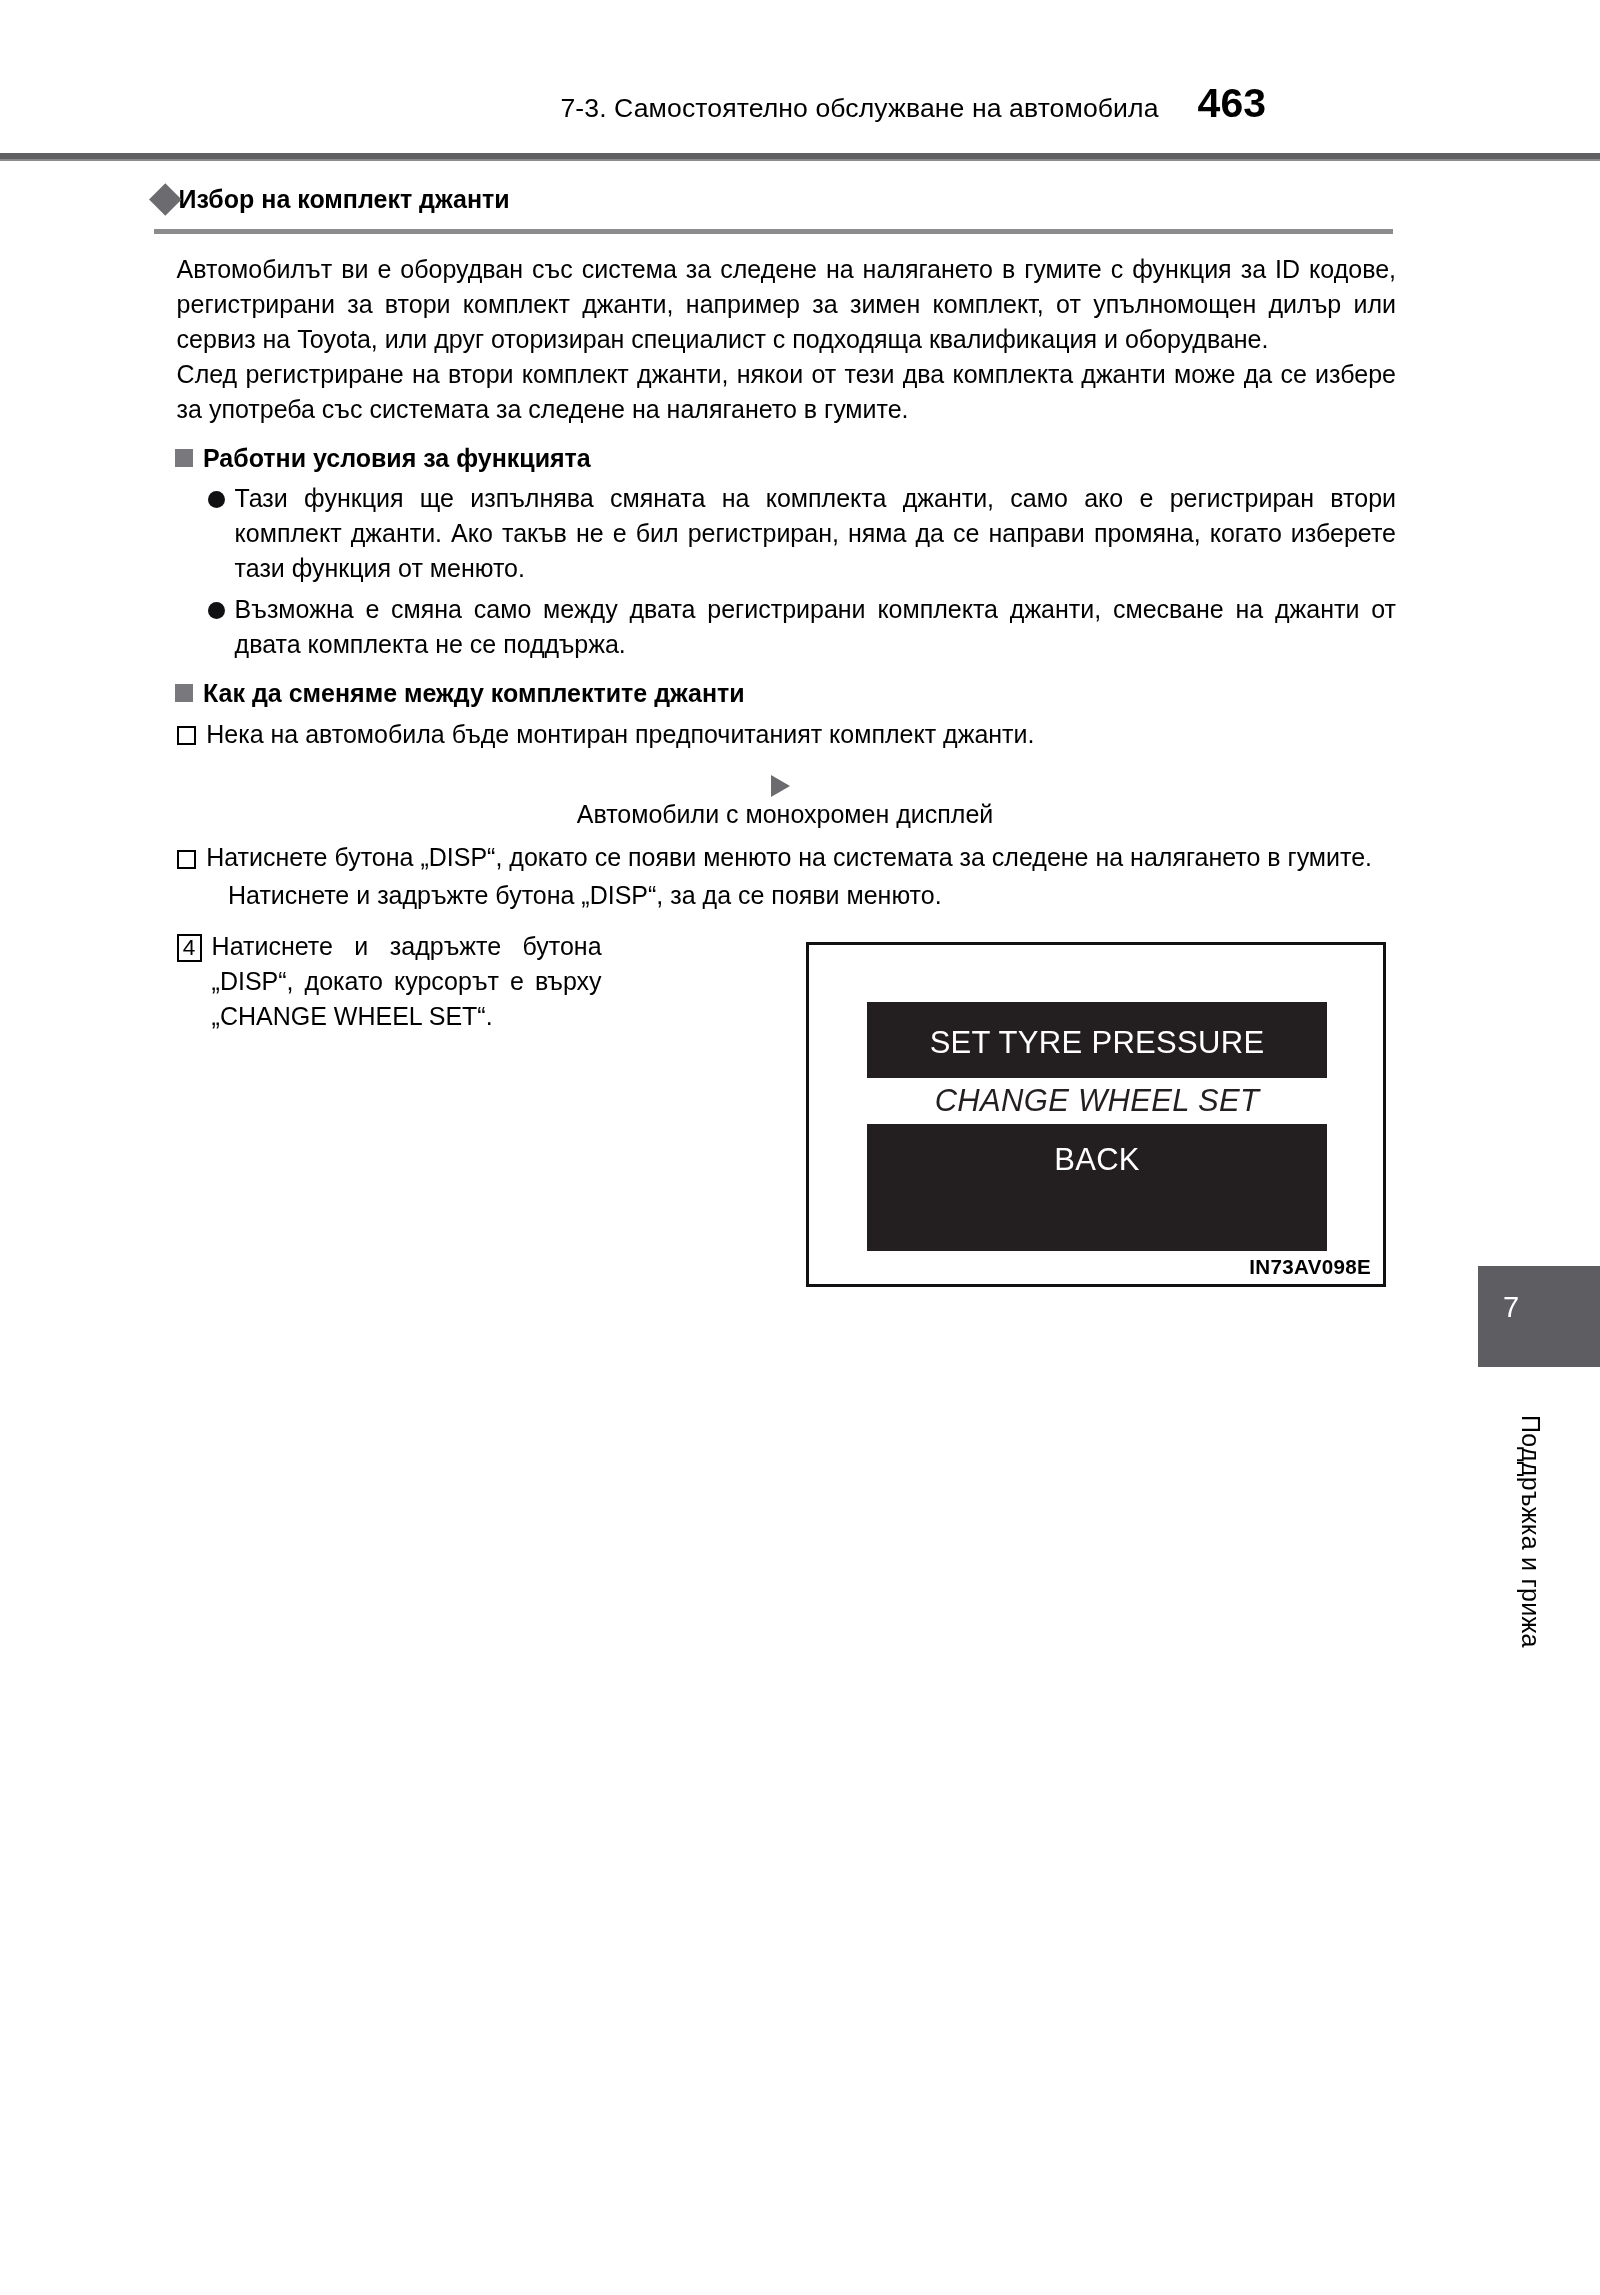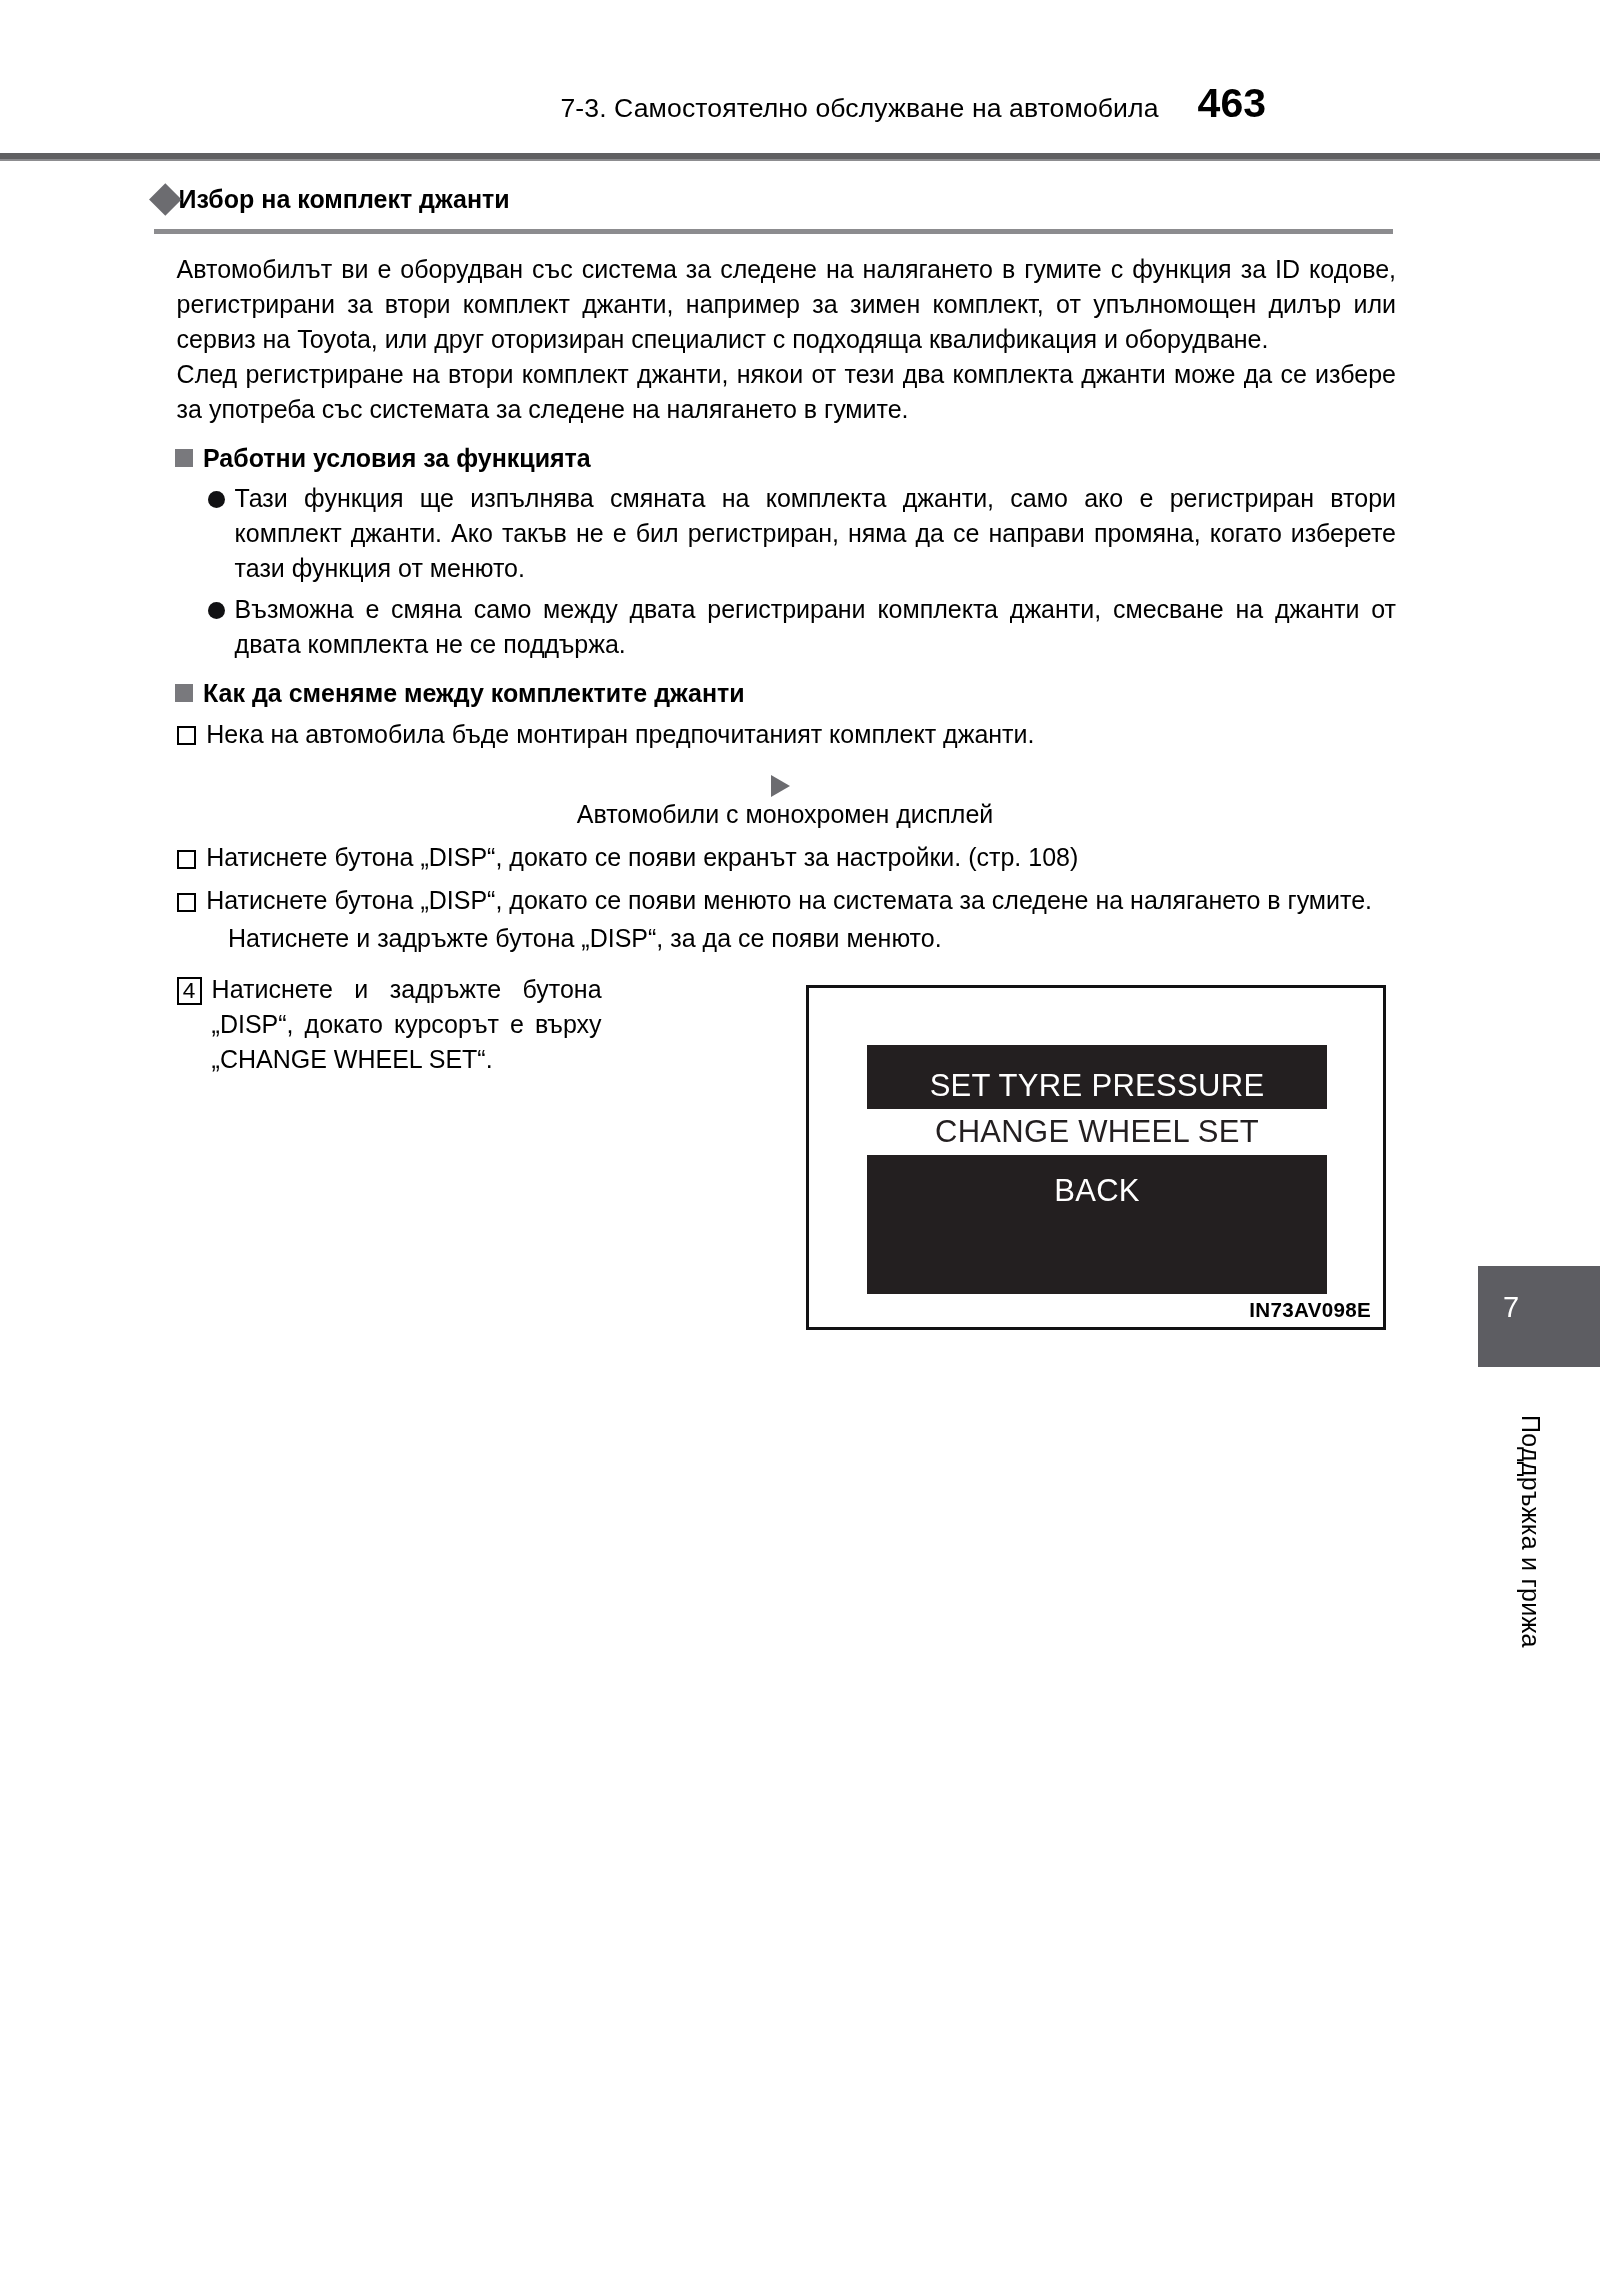--- a/index.html
+++ b/index.html
@@ -267,22 +267,23 @@
     text-align: center;
     font-size: 31px;
     line-height: 39px;
     color: #ffffff;
     letter-spacing: 0.3px;
   }
   .screen-line.first { margin-top: 21px; }
   .screen-line.highlight {
     background: #ffffff;
     color: #231f20;
-    margin: 4px 0 16px 0;
+    margin: 16px 0 16px 0;
     padding: 2.7px 0 4px 0;
+    font-style: italic;
   }
   .figure-id {
     position: absolute;
     right: 12px;
     bottom: 5.3px;
     font-size: 20.6px;
     font-weight: bold;
     color: #000;
     letter-spacing: 0.3px;
   }
@@ -361,24 +362,20 @@
     <div class="step-row">
       <span class="checkbox-icon"></span>
       <span class="step-text">Нека на автомобила бъде монтиран предпочитаният комплект джанти.</span>
     </div>
 
     <div class="triangle-row">
       <span class="triangle-icon"></span>
       <span class="triangle-text">Автомобили с монохромен дисплей</span>
     </div>
 
-    <div class="step-row">
-      <span class="checkbox-icon"></span>
-      <span class="step-text">Натиснете бутона „DISP“, докато се появи екранът за настройки. (стр. 108)</span>
-    </div>
 
     <div class="step-row">
       <span class="checkbox-icon"></span>
       <span class="step-text">Натиснете бутона „DISP“, докато се появи менюто на системата за следене на налягането в гумите.</span>
     </div>
     <div class="step-note">Натиснете и задръжте бутона „DISP“, за да се появи менюто.</div>
 
     <div class="step-figure-block">
 
       <div class="numbered-step">

